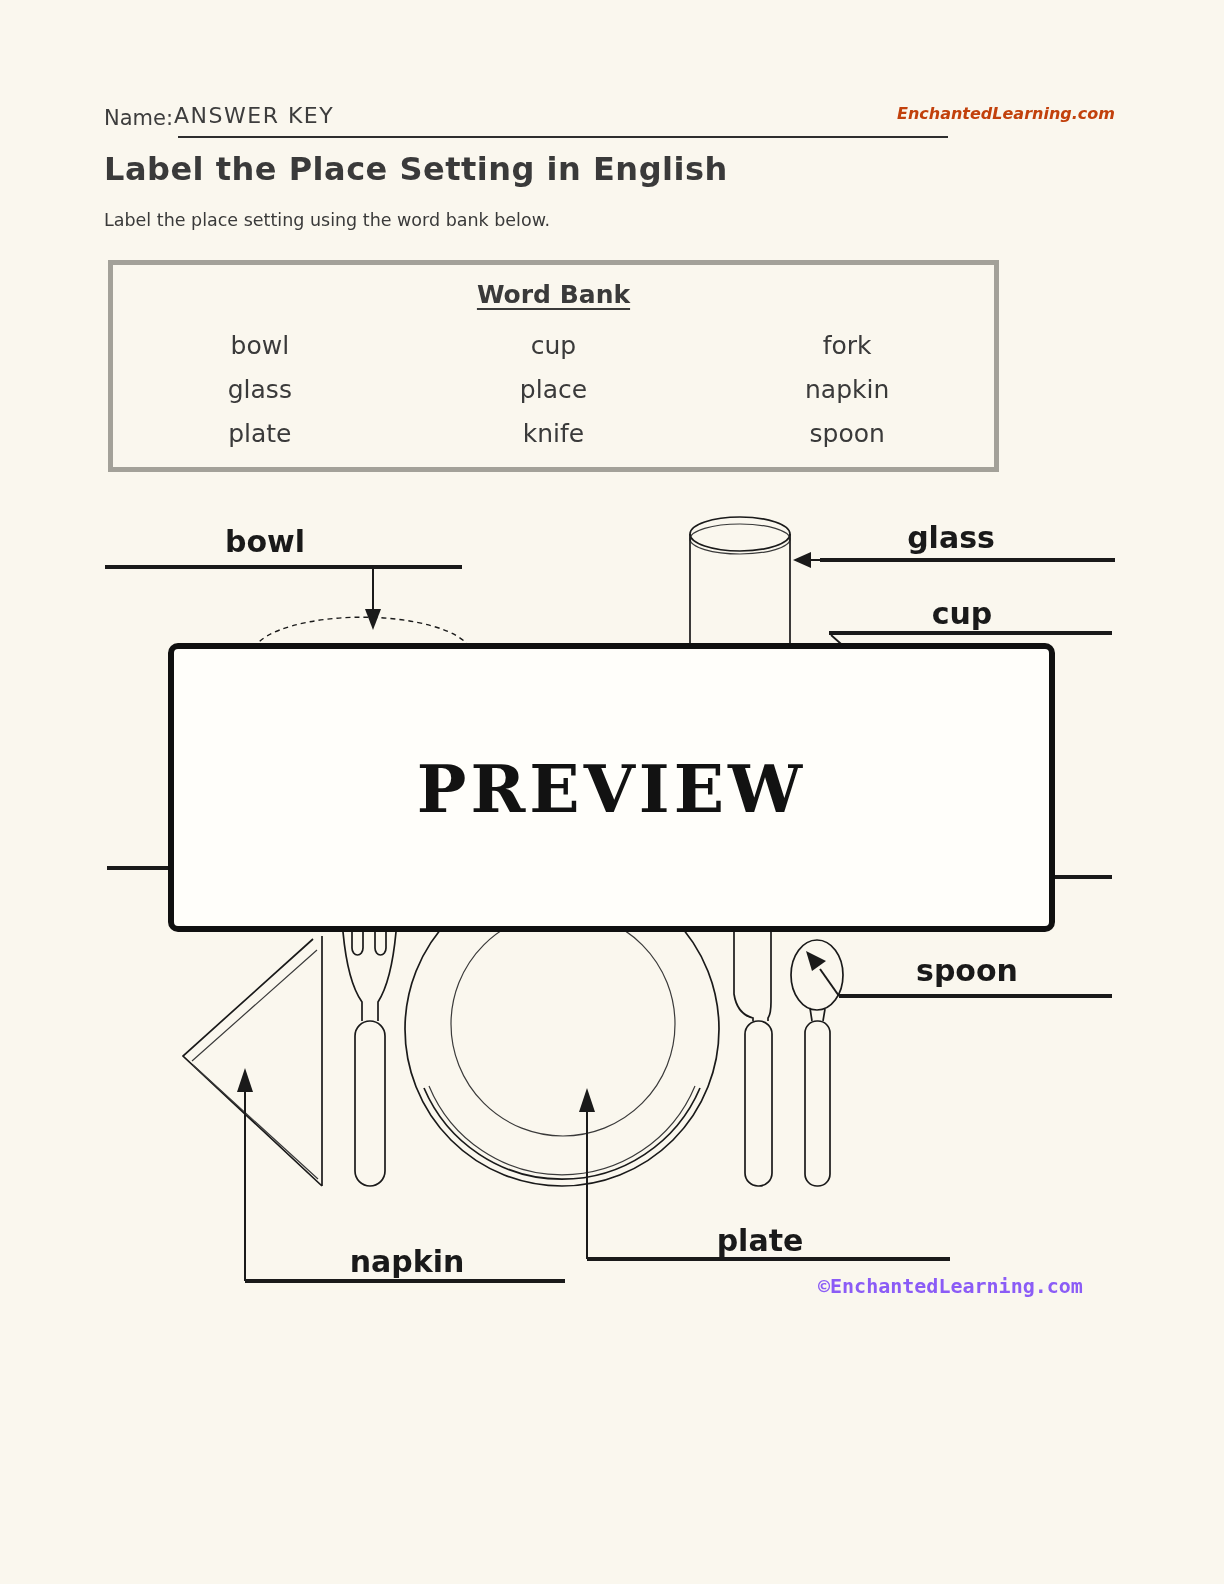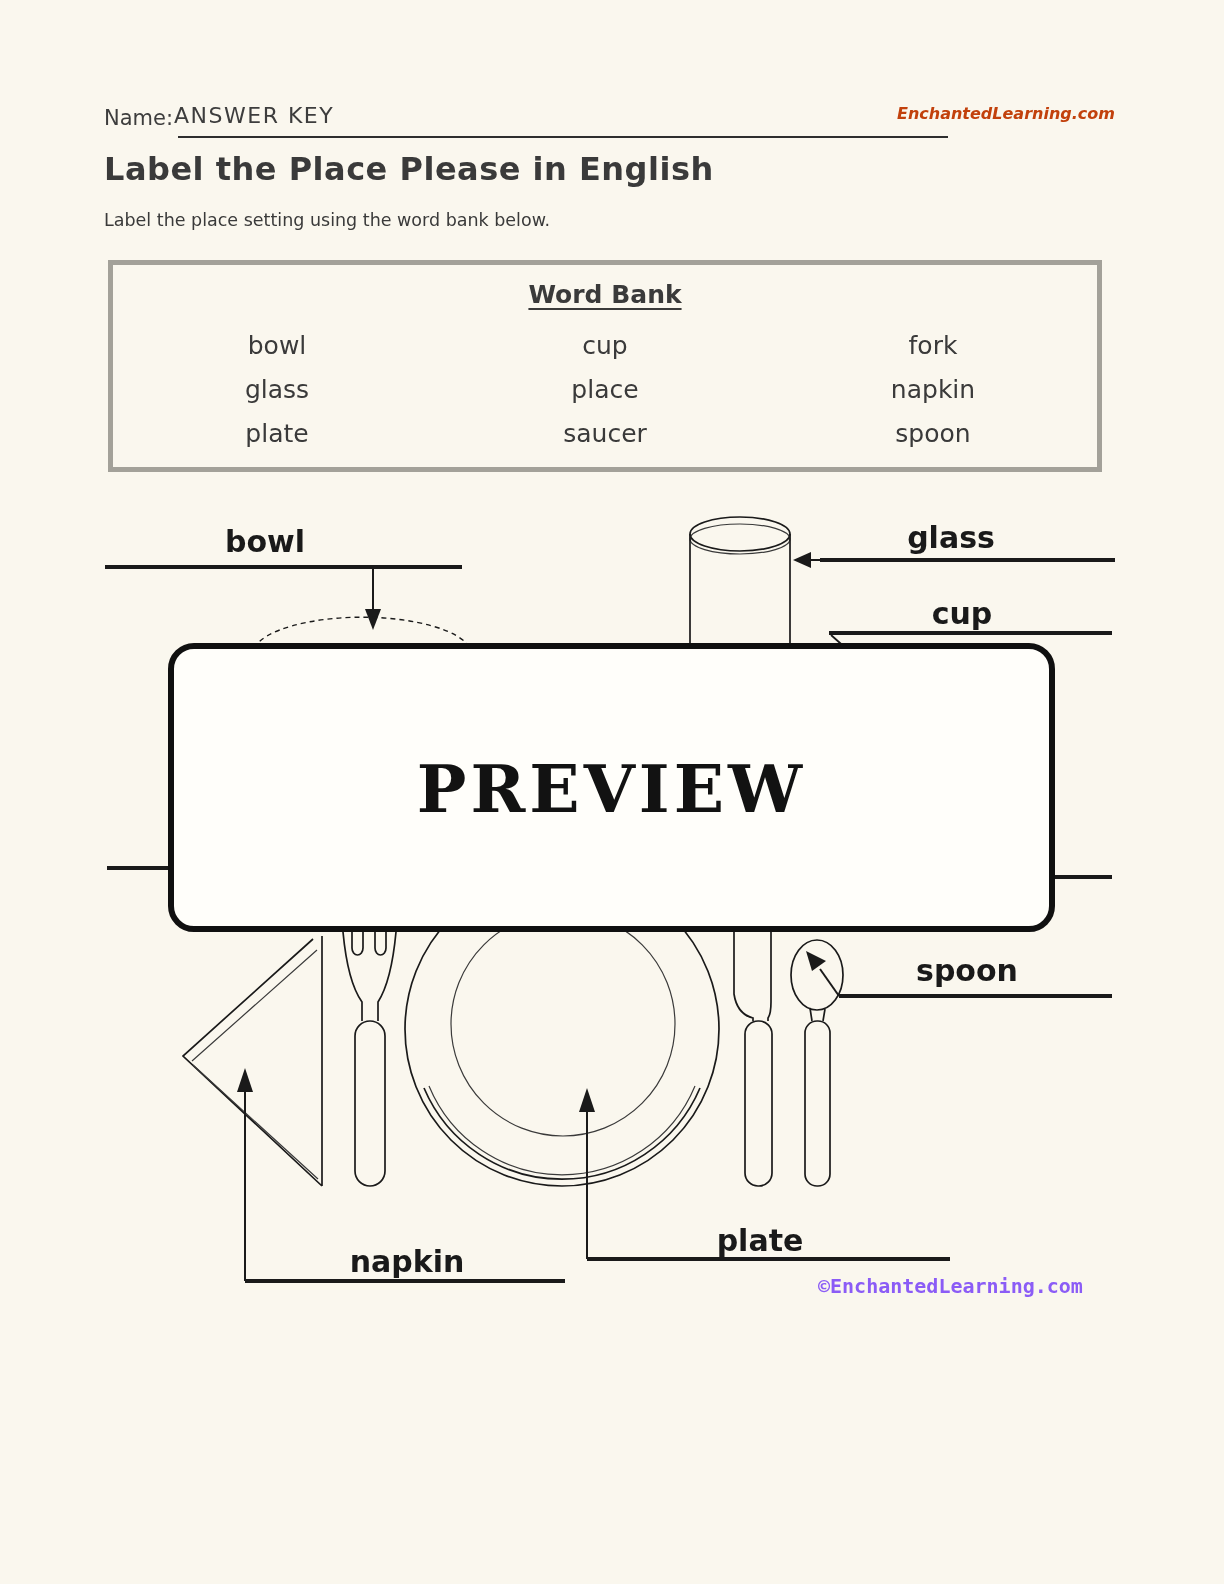--- a/index.html
+++ b/index.html
@@ -18,21 +18,21 @@
   
   .name-label   { position:absolute; left:104px; top:106px; font-size:21px; color:#3d3d3d; }
   .name-value   { position:absolute; left:174px; top:103px; font-size:22px; letter-spacing:1.5px; color:#3d3d3d; }
   .name-underline { position:absolute; left:178px; top:136px; width:770px; height:2px; background:#2e2e2e; }
   .brand        { position:absolute; right:109px; top:104px; font-size:16px; font-weight:bold; color:#c2410c;font-style:italic; }
   .page-title   { position:absolute; left:104px; top:150px; font-size:32px; font-weight:bold; letter-spacing:0.5px; color:#3a3a3a; }
   .instructions { position:absolute; left:104px; top:210px; font-size:17.5px; color:#3a3a3a; }
 
   
   .word-bank {
-    position:absolute; left:108px; top:260px; width:994px; height:212px;
+    position:absolute; left:108px; top:260px; width:891px; height:212px;
     border:5px solid #a3a199; background:#faf7ee;
   }
   .wb-title {
     margin-top:15px; text-align:center; font-size:25px; font-weight:bold;
     text-decoration:underline; text-underline-offset:5px; text-decoration-thickness:2px;
     color:#3a3a3a;
   }
   .wb-grid {
     margin-top:14px; display:grid; grid-template-columns:repeat(3,1fr);
     grid-auto-rows:44px;
@@ -60,21 +60,21 @@
   .lbl-napkin { left:317px; top:1247px; width:180px; }
 
   .watermark {
     position:absolute; left:818px; top:1274px; z-index:2;
     font-family:"DejaVu Sans Mono", monospace; font-weight:bold; font-size:20px; color:#8b5cf6;
   }
 
   
   .preview-box {
     position:absolute; left:168px; top:643px; width:887px; height:289px; z-index:5;
-    background:#fffefa; border:6px solid #101010; border-radius:26px;
+    background:#fffefa; border:6px solid #101010; border-radius:10px;
     display:flex; flex-direction:column; align-items:center; justify-content:center;
     padding-top:2px; gap:24px;
   }
   .preview-title {
     font-family:"DejaVu Serif", serif; font-weight:bold; font-size:66px;
     letter-spacing:4px; color:#121212; line-height:1;
   }
   .preview-subtitle {
     font-family:"DejaVu Serif", serif; font-style:italic; font-size:45px;
     color:#121212; line-height:1;
@@ -167,34 +167,34 @@
       <path class="lbl" d="M245,1281 H565"></path>
       <path class="stem" d="M245,1281 V1092"></path>
       <polygon class="head" points="245,1068 237,1092 253,1092"></polygon>
     </g>
   </svg>
 
   <span class="name-label">Name:</span>
   <span class="name-value">ANSWER KEY</span>
   <div class="name-underline"></div>
   <div class="brand">EnchantedLearning.com</div>
-  <h1 class="page-title">Label the Place Please in English</h1>
+  <h1 class="page-title">Label the Place Setting in English</h1>
   <p class="instructions">Label the place setting using the word bank below.</p>
 
   <section class="word-bank">
     <div class="wb-title">Word Bank</div>
     <div class="wb-grid">
       <div class="wb-cell">bowl</div>
       <div class="wb-cell">cup</div>
       <div class="wb-cell">fork</div>
       <div class="wb-cell">glass</div>
       <div class="wb-cell">place</div>
       <div class="wb-cell">napkin</div>
       <div class="wb-cell">plate</div>
-      <div class="wb-cell">saucer</div>
+      <div class="wb-cell">knife</div>
       <div class="wb-cell">spoon</div>
     </div>
   </section>
 
   <div class="dg-label lbl-bowl">bowl</div>
   <div class="dg-label lbl-glass">glass</div>
   <div class="dg-label lbl-cup">cup</div>
   <div class="dg-label lbl-spoon">spoon</div>
   <div class="dg-label lbl-plate">plate</div>
   <div class="dg-label lbl-napkin">napkin</div>

